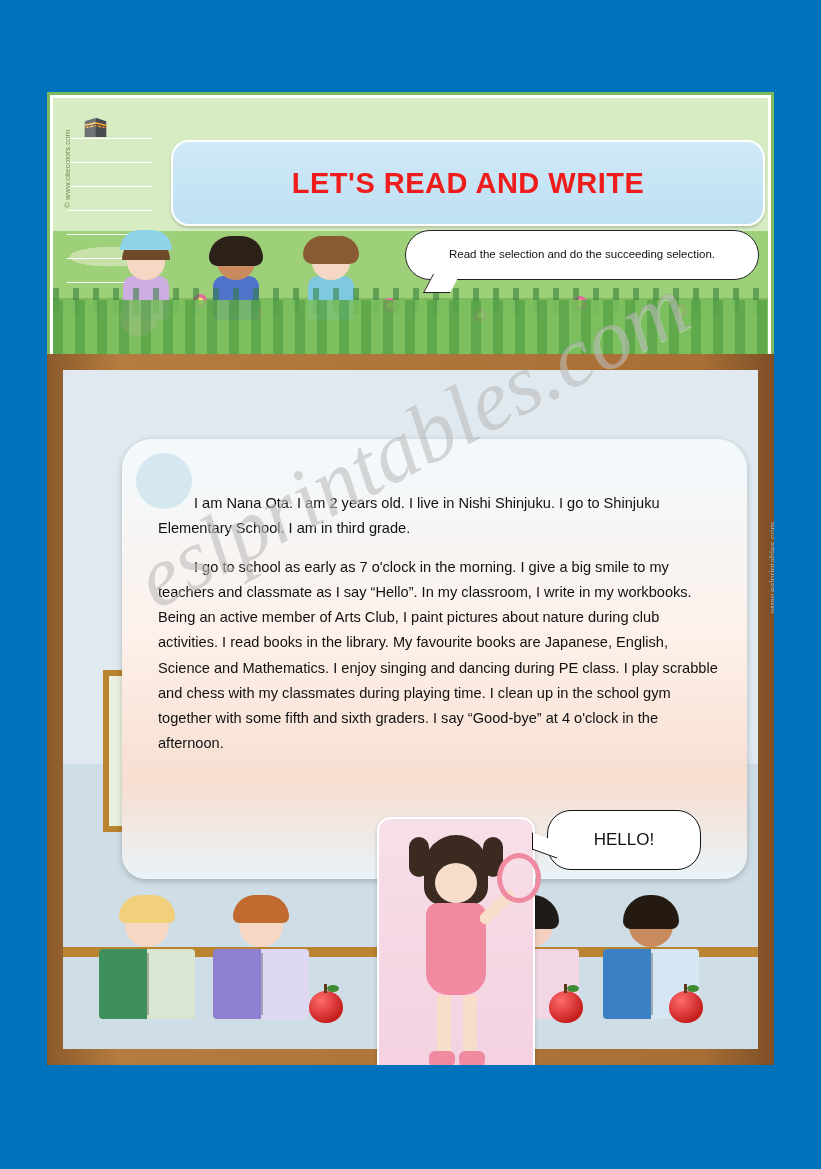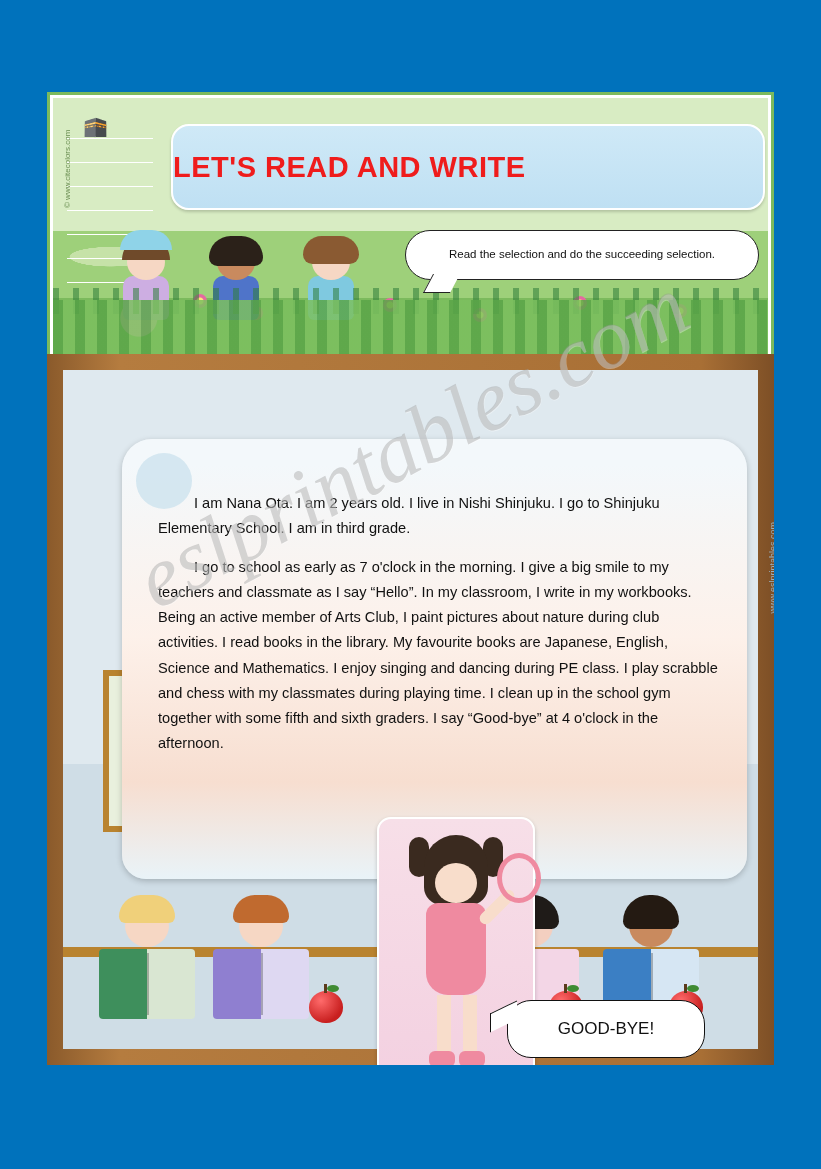--- a/index.html
+++ b/index.html
@@ -80,26 +80,26 @@
   .kid.k3 .hair{background:#8a5a32;width:56px;left:-9px;height:28px;border-radius:28px 28px 14px 14px;}
   .kid.k3 .body{background:#7fc9e0;}
 
   .name-line{
     position:absolute;left:120px;top:20px;width:585px;
     font-size:13px;color:#111;letter-spacing:.2px;
   }
   .name-line .u{border-bottom:1px solid #111;display:inline-block;}
 
   .title-box{
-    position:absolute;left:118px;top:26px;width:590px;height:82px;
+    position:absolute;left:118px;top:42px;width:590px;height:82px;
     background:linear-gradient(#cfe9f7,#bfe0f3);
     border:2px solid #ffffff;
     border-radius:18px;
     box-shadow:0 2px 3px rgba(0,0,0,.18);
-    display:flex;align-items:center;justify-content:flex-start;
+    display:flex;align-items:center;justify-content:center;
   }
   .title-box h1{
     margin:0;font-size:29px;color:#ef1c1c;font-weight:bold;letter-spacing:.5px;
     font-family:"Liberation Sans", sans-serif;
   }
   .bubble-inst{
     position:absolute;left:352px;top:132px;width:354px;height:50px;
     background:#fff;border:1.5px solid #222;border-radius:26px;
     display:flex;align-items:center;justify-content:center;text-align:center;
     font-size:11.5px;line-height:1.35;color:#111;padding:0 18px;box-sizing:border-box;
@@ -338,17 +338,17 @@
     <div class="g-face"></div>
     <div class="g-dress"></div>
     <div class="g-arm"></div>
     <div class="g-ring"></div>
     <div class="g-leg l"></div>
     <div class="g-leg r"></div>
     <div class="g-shoe l"></div>
     <div class="g-shoe r"></div>
   </div>
 
-  <div class="bubble bye">GOOD-BYE!</div>
+  <div class="bubble hello">HELLO!</div>
 
   <div class="watermark">eslprintables.com</div>
   <div class="wm-right">www.eslprintables.com</div>
 </div>
 
 </body></html>

